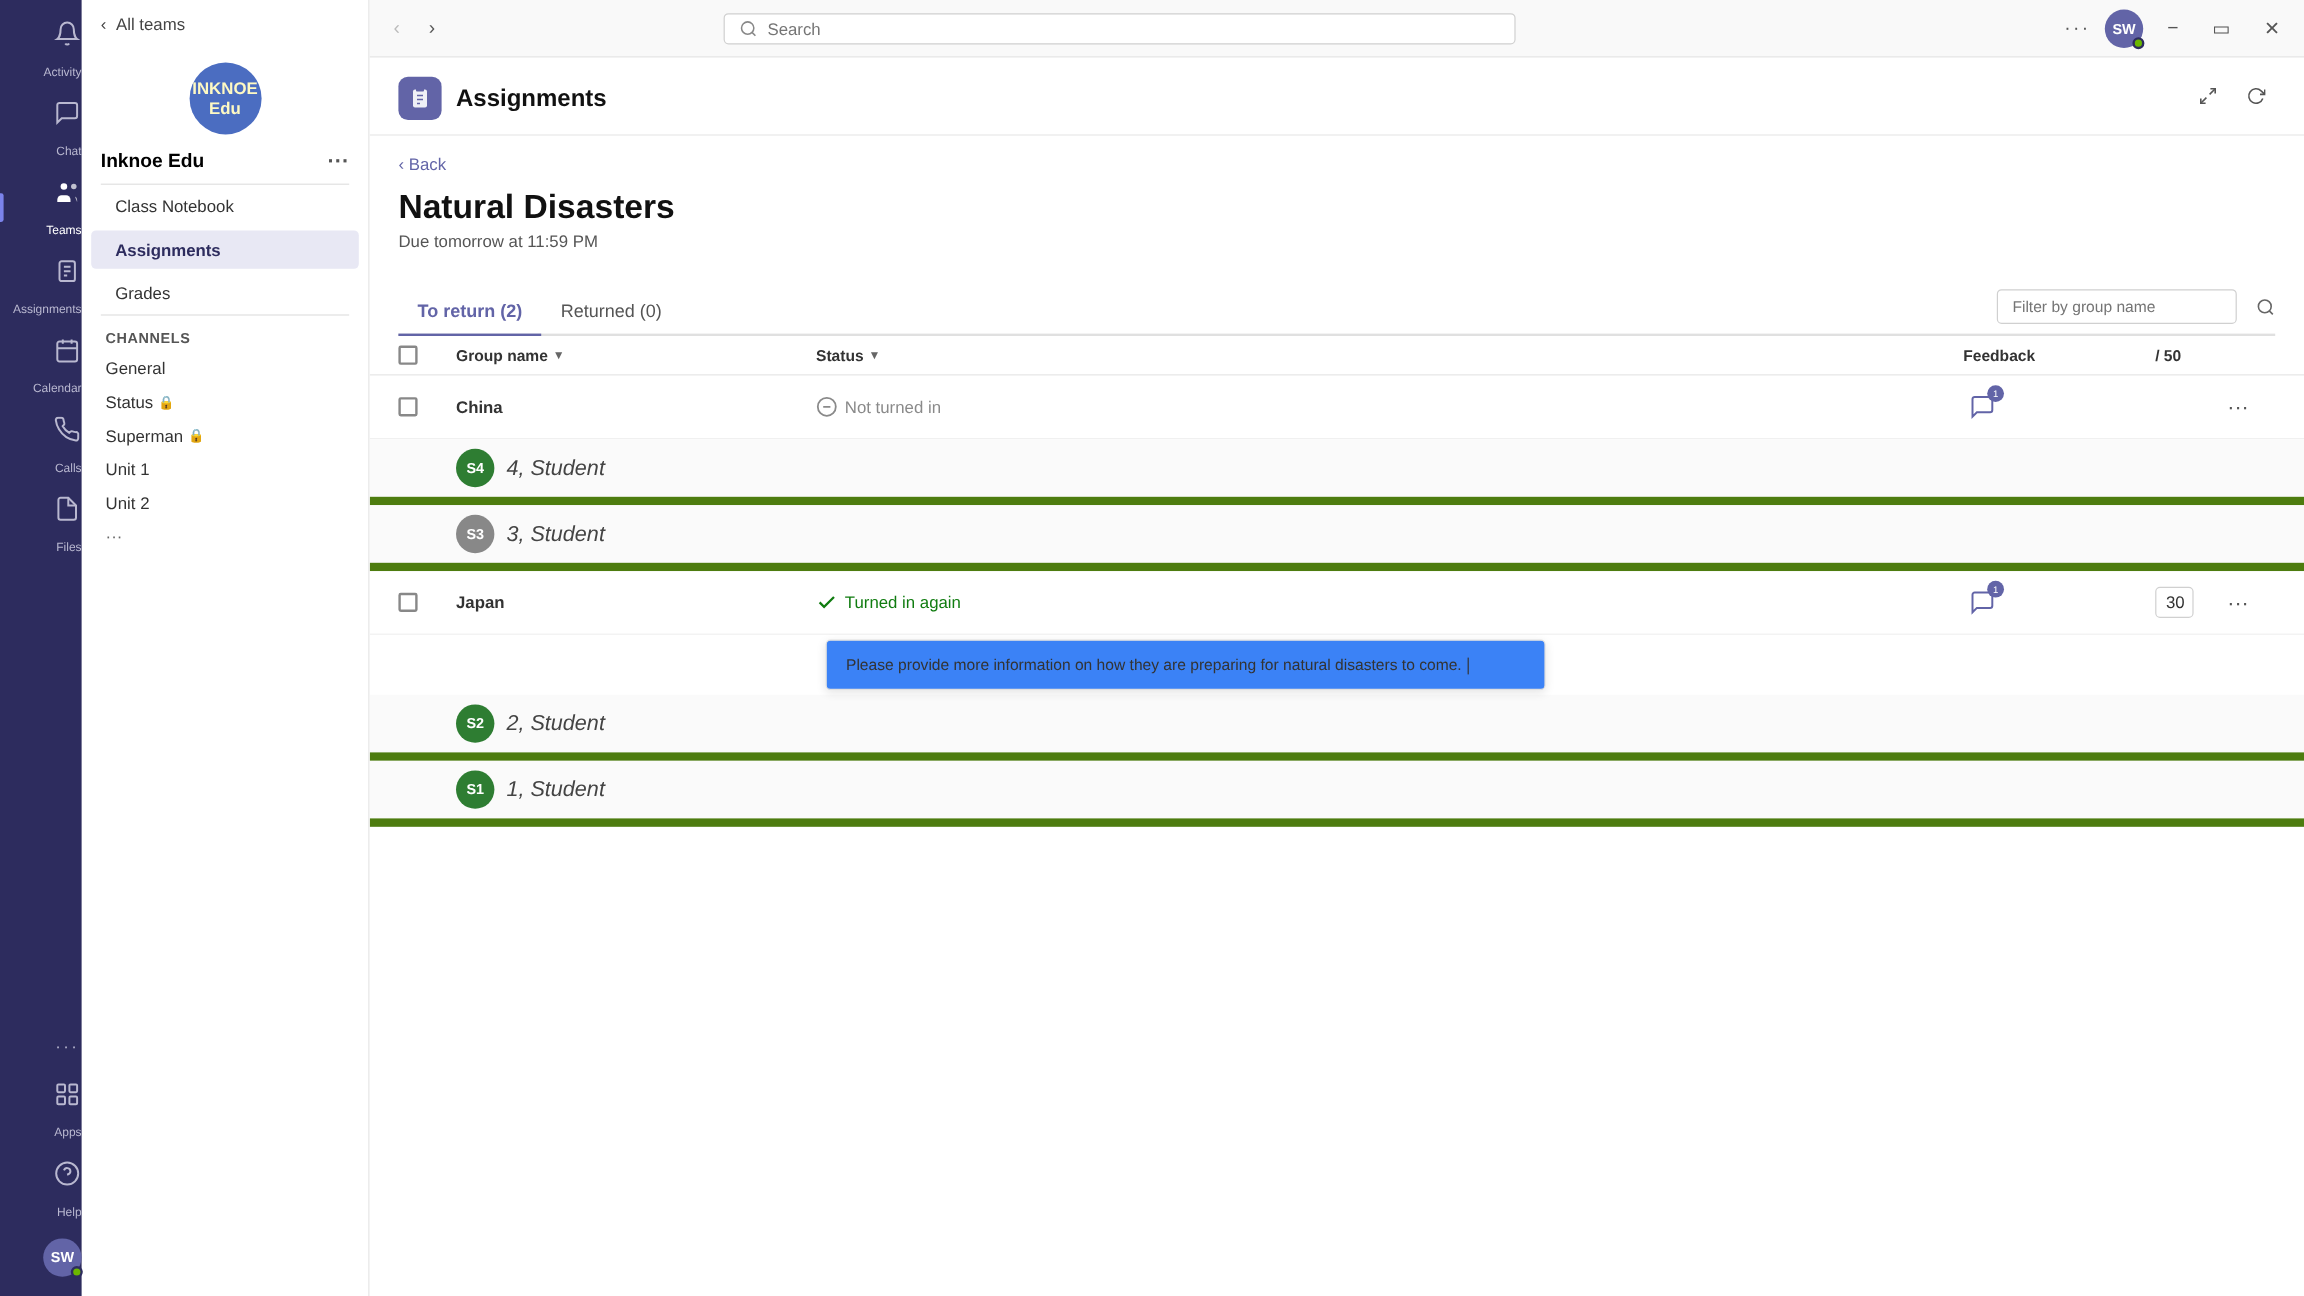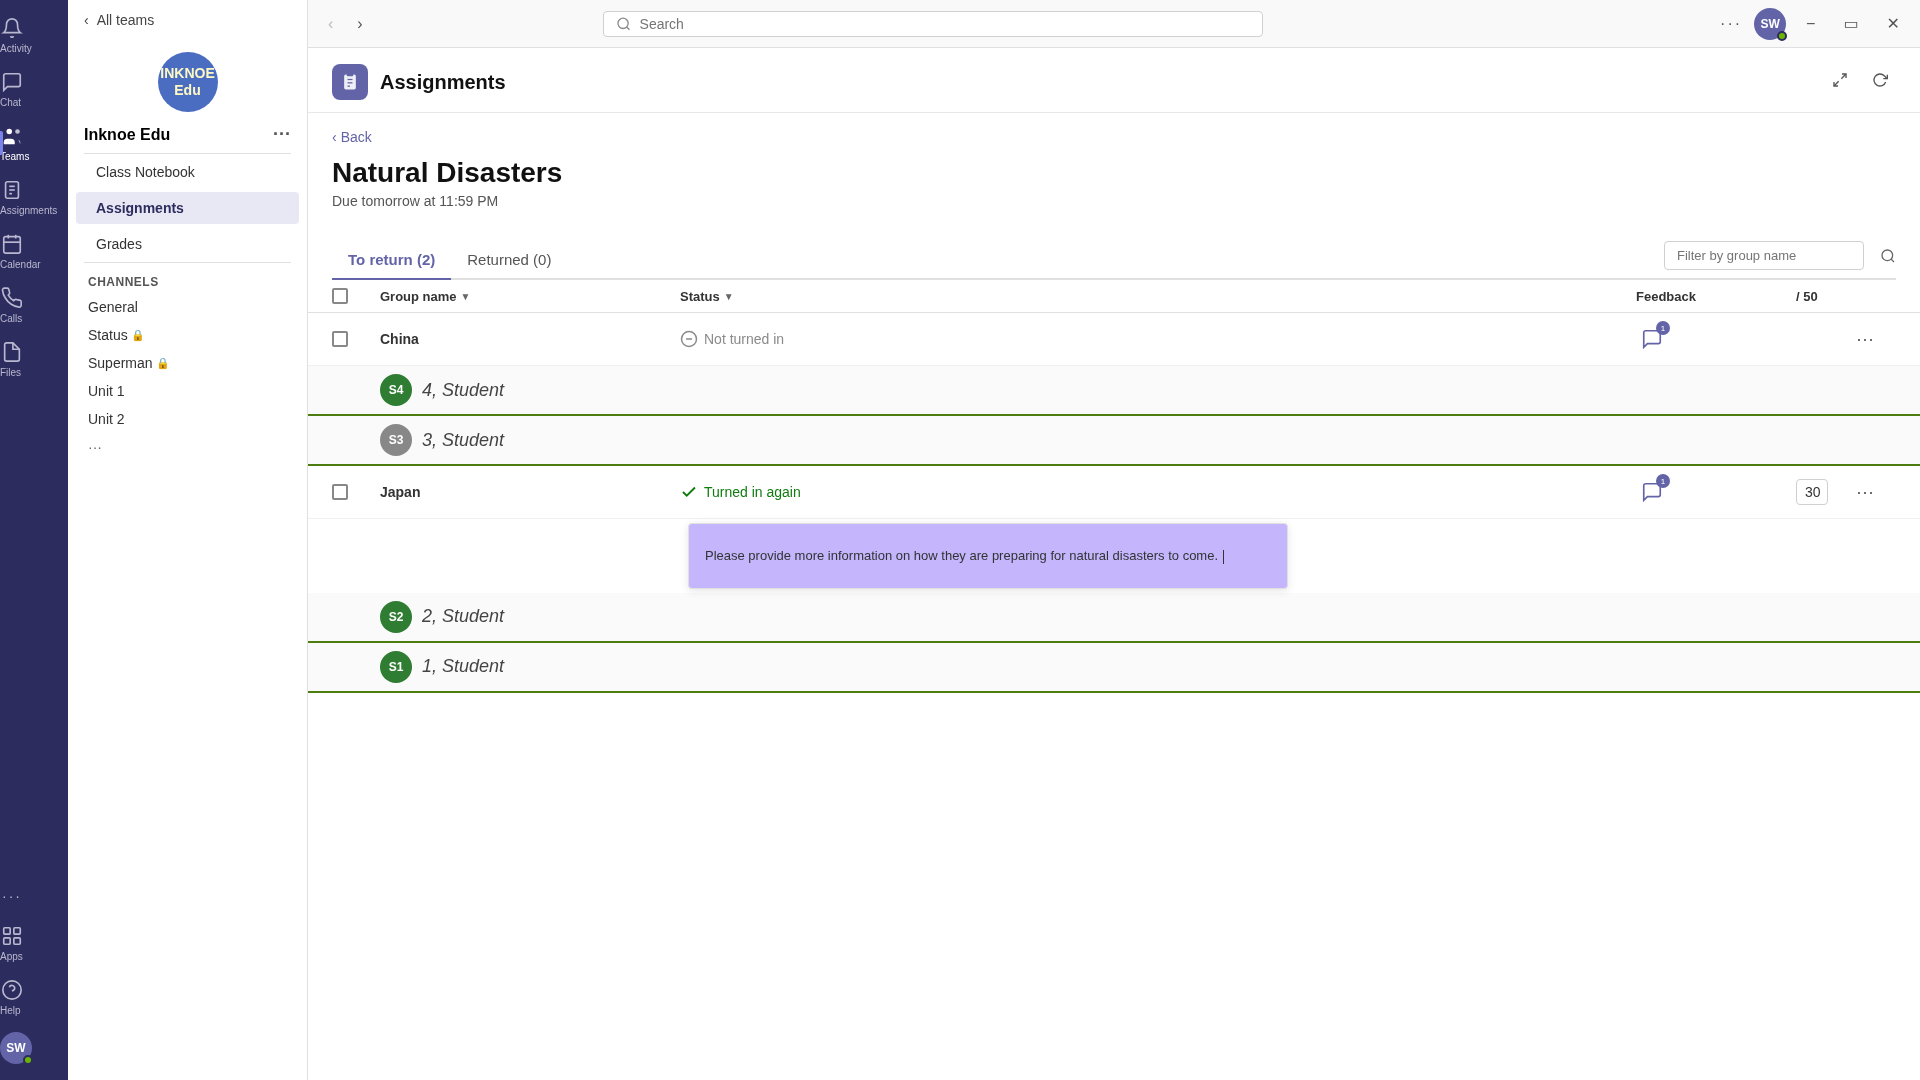--- a/index.html
+++ b/index.html
@@ -12,28 +12,28 @@
       display: flex;
       flex-direction: column;
       align-items: center;
       padding: 8px 0;
       gap: 0;
       z-index: 10;
     }
     .icon-bar-item {
       display: flex;
       flex-direction: column;
-      align-items: flex-start;
+      align-items: flex-end;
       justify-content: center;
       width: 68px;
       padding: 8px 0;
       color: #b9b8d0;
       cursor: pointer;
       font-size: 10px;
-      gap: 3px;
+      gap: 15px;
       position: relative;
     }
     .icon-bar-item.active { color: #fff; }
     .icon-bar-item.active::before {
       content: '';
       position: absolute;
       left: 0;
       top: 50%;
       transform: translateY(-50%);
       width: 3px;
@@ -392,21 +392,21 @@
       border-radius: 2px;
       cursor: pointer;
     }
 
     
     .student-row {
       display: grid;
       grid-template-columns: 48px 300px 1fr 160px 60px 40px;
       align-items: center;
       padding: 8px 24px;
-      border-bottom: 2px solid #4d7c0f;
+      border-bottom: 7px solid #4d7c0f;
       background: #fafafa;
     }
     .student-info {
       display: flex;
       align-items: center;
       gap: 10px;
     }
     .student-avatar {
       width: 32px;
       height: 32px;
@@ -416,24 +416,24 @@
       justify-content: center;
       color: #fff;
       font-size: 12px;
       font-weight: 700;
       flex-shrink: 0;
     }
     .student-name { font-size: 18px; color: #444; font-style: italic; }
 
     
     .feedback-tooltip {
-      background: #c4b5fd;
+      background: #3b82f6;
       border: 1px solid #e0e0e0;
       border-radius: 4px;
-      padding: 24px 16px;
+      padding: 12px 16px;
       font-size: 13px;
       color: #333;
       box-shadow: 0 2px 8px rgba(0,0,0,0.1);
       margin: 4px 24px 4px 380px;
       max-width: 600px;
       position: relative;
     }
     .cursor-blink {
       display: inline-block;
       width: 1px;

